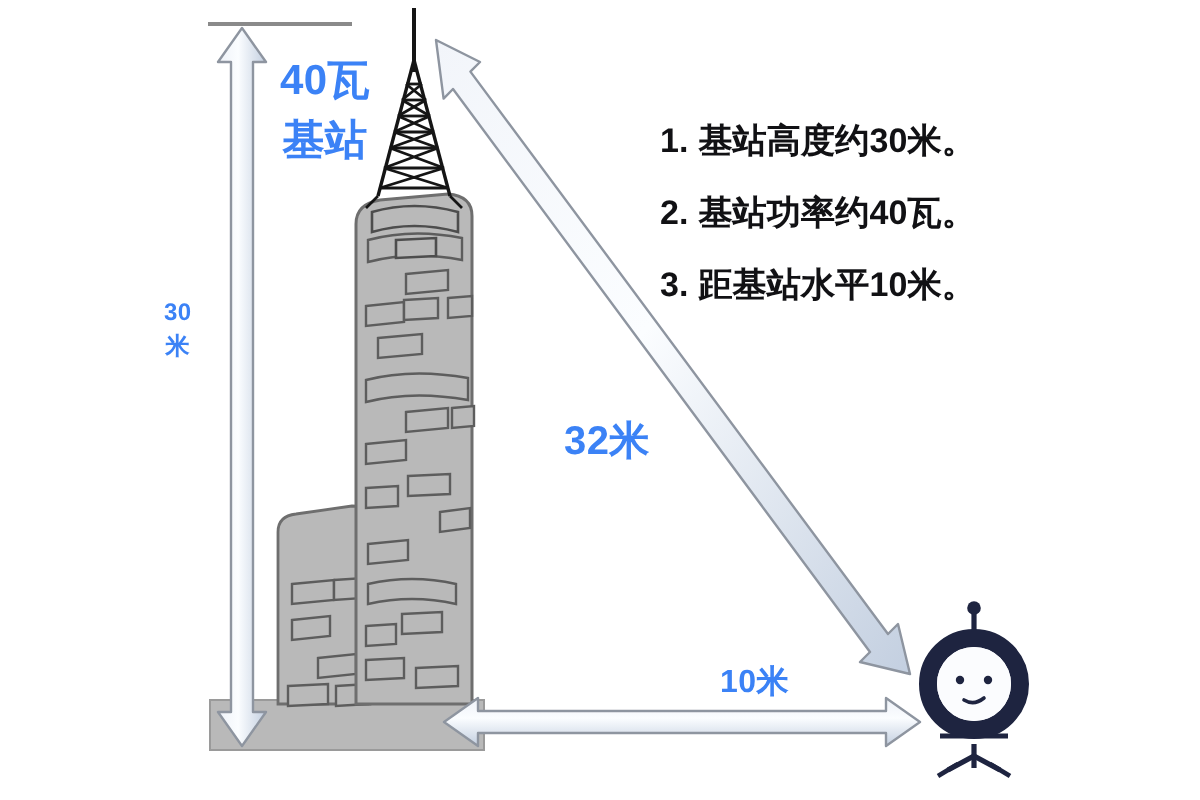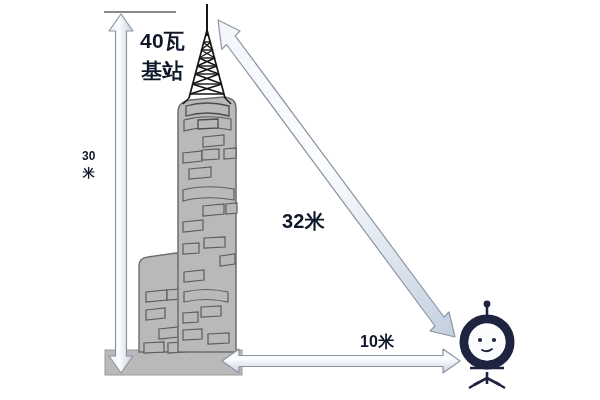--- a/index.html
+++ b/index.html
@@ -17,21 +17,21 @@
   }
   .layer {
     position: absolute;
     left: 0;
     top: 0;
     width: 600px;
     height: 400px;
   }
   .txt {
     position: absolute;
-    color: #0f172a;
+    color: #3b82f6;
     white-space: pre;
     line-height: 1.32;
     letter-spacing: 0.2px;
   }
   #label-tower {
     left: 140px;
     top: 26px;
     font-size: 21px;
     font-weight: 700;
     text-align: center;
@@ -208,14 +208,19 @@
   <div class="txt" id="label-tower">40瓦
 基站</div>
 
   <div class="txt" id="label-height">30
 米</div>
 
   <div class="txt" id="label-diag">32米</div>
 
   <div class="txt" id="label-horiz">10米</div>
 
+  <div id="notes">
+    <div class="note">1. 基站高度约30米。</div>
+    <div class="note">2. 基站功率约40瓦。</div>
+    <div class="note">3. 距基站水平10米。</div>
+  </div>
 
 </div>
 
 </body></html>

